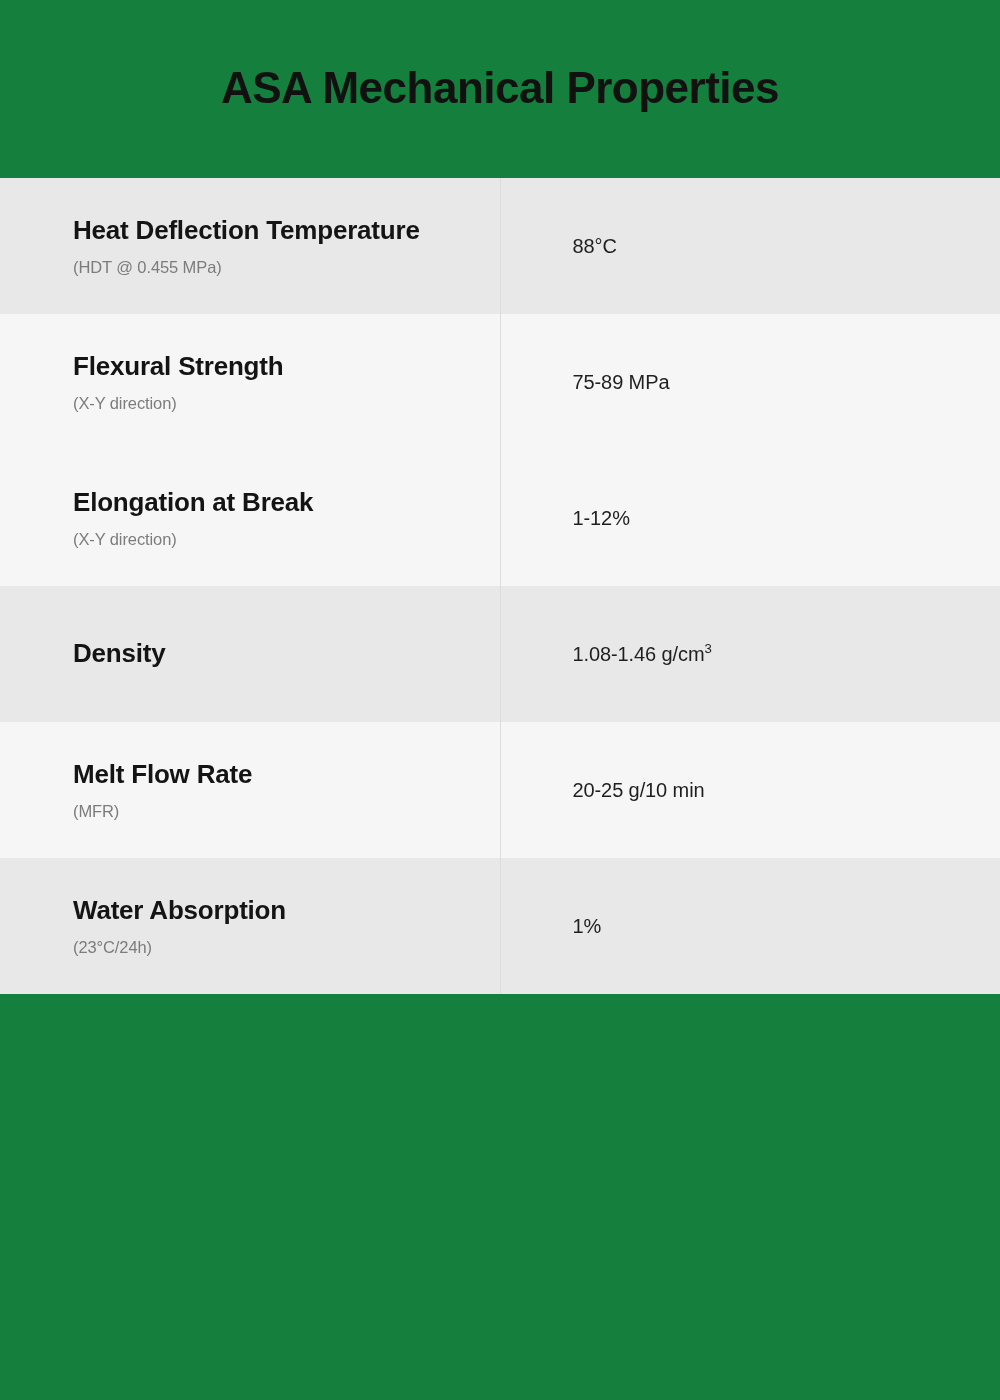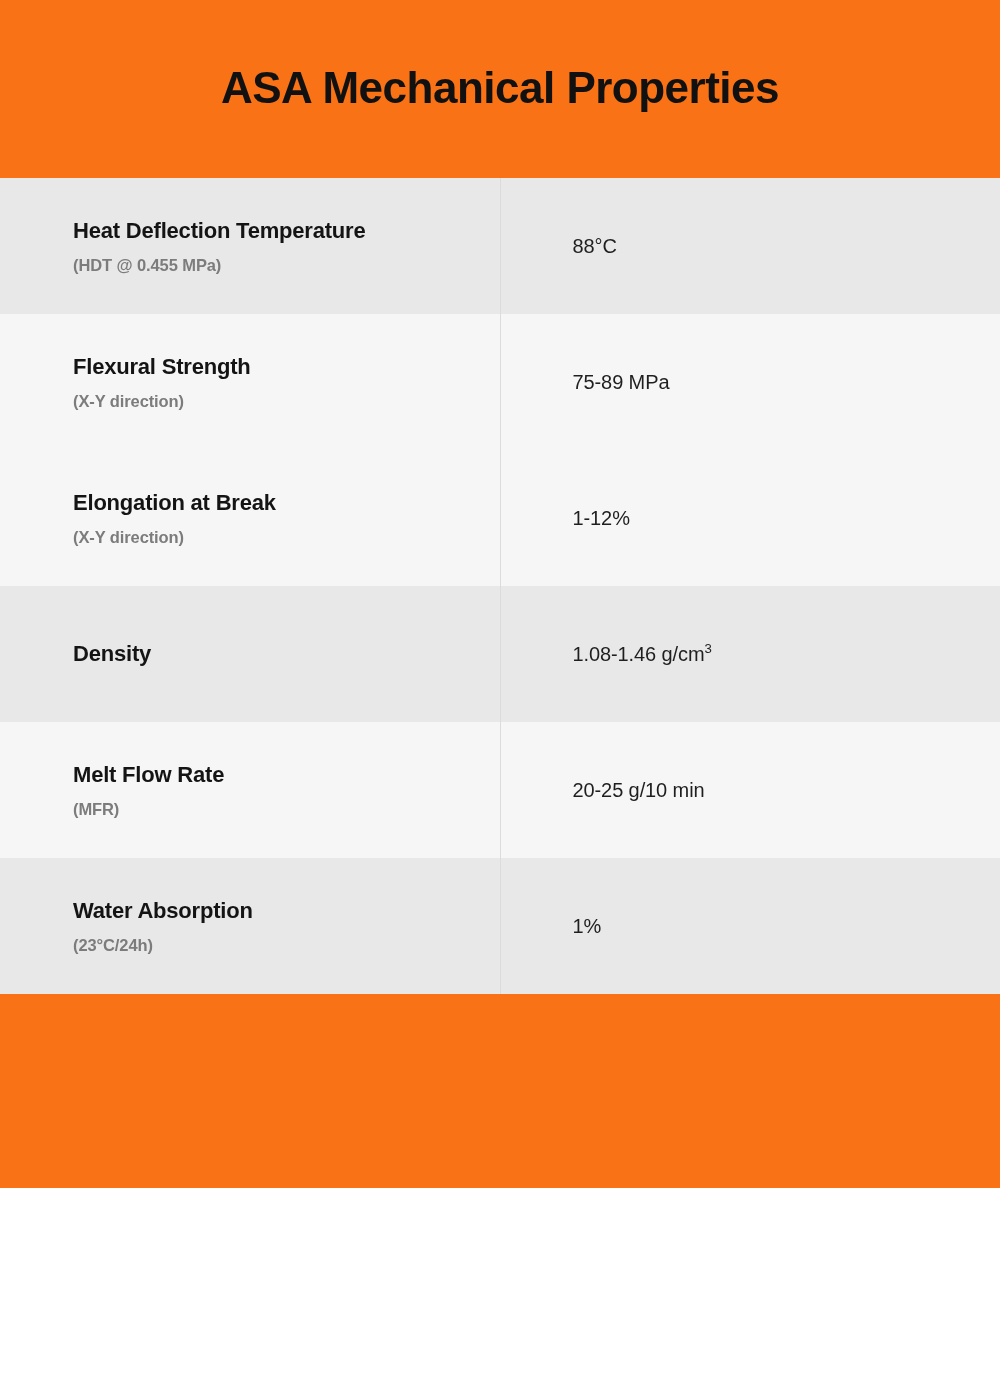--- a/index.html
+++ b/index.html
@@ -9,23 +9,23 @@
   }
   body {
     width: 1000px;
     height: 1400px;
     font-family: "Liberation Sans", sans-serif;
     color: #1a1a1a;
     overflow: hidden;
   }
   .page {
     width: 1000px;
-    height: 1188px;
+    height: 1400px;
     position: relative;
-    background: #f97316;
+    background: #15803d;
   }
   .title {
     font-size: 44px;
     font-weight: bold;
     text-align: center;
     letter-spacing: -0.5px;
     color: #111111;
     padding-top: 62px;
     padding-bottom: 0;
     margin: 0;
@@ -57,29 +57,29 @@
     box-sizing: border-box;
     border-right: 1px solid #dcdcdc;
   }
   .cell-value {
     width: 500px;
     padding-left: 72px;
     padding-right: 12px;
     box-sizing: border-box;
   }
   .prop-name {
-    font-size: 22px;
+    font-size: 26px;
     font-weight: bold;
     color: #141414;
     line-height: 1.35;
     letter-spacing: -0.2px;
   }
   .prop-sub {
     font-size: 16.5px;
-    font-weight: bold;
+    font-weight: normal;
     color: #7c7c7c;
     line-height: 1.35;
     margin-top: 8px;
     letter-spacing: -0.1px;
   }
   .prop-sub:empty {
     display: none;
   }
   .prop-value {
     font-size: 20px;

